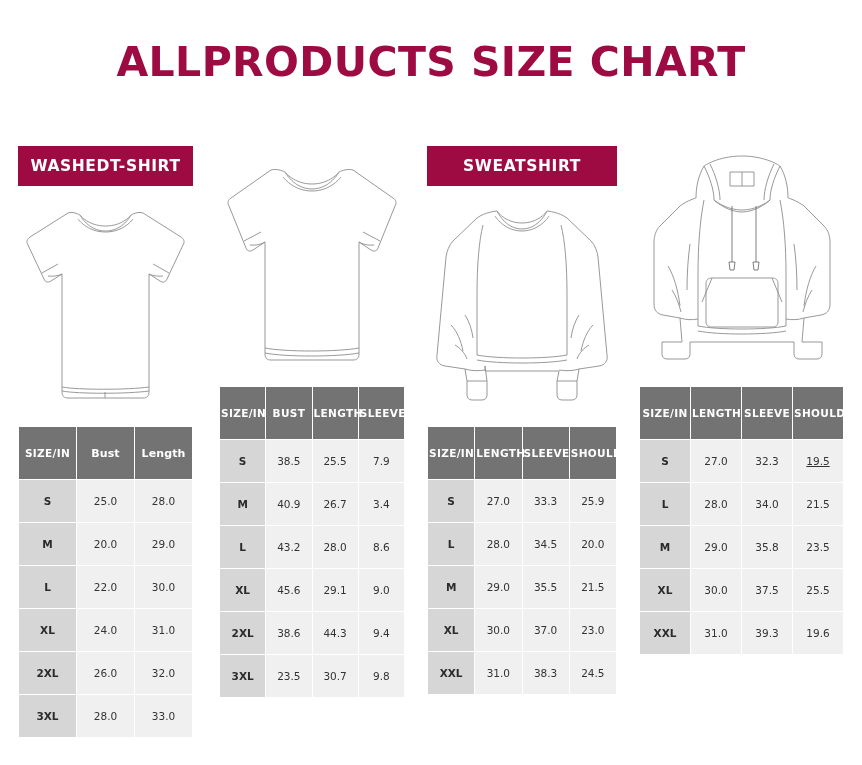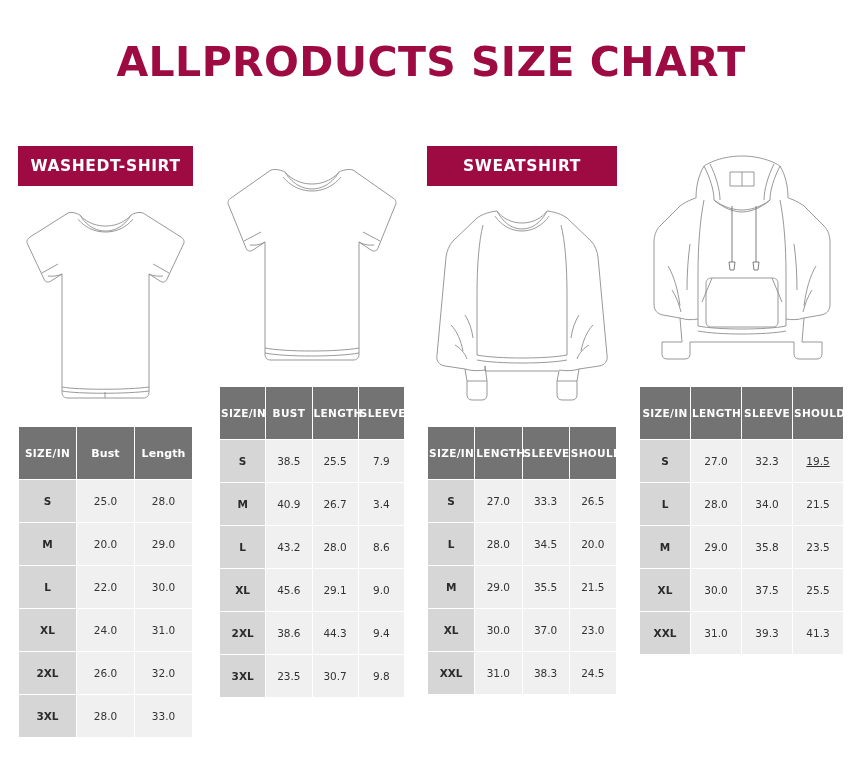--- a/index.html
+++ b/index.html
@@ -271,21 +271,21 @@
             <th>LENGTH</th>
             <th>SLEEVE</th>
             <th>SHOULDER</th>
           </tr>
         </thead>
       <tbody>
           <tr>
             <td class="size-cell" style="width: 24%;">S</td>
             <td style="width: 25.3333%;">27.0</td>
             <td style="width: 25.3333%;">33.3</td>
-            <td style="width: 25.3333%;">26.5</td>
+            <td style="width: 25.3333%;">25.9</td>
           </tr>
           <tr>
             <td class="size-cell" style="width: 24%;">L</td>
             <td style="width: 25.3333%;">28.0</td>
             <td style="width: 25.3333%;">34.5</td>
             <td style="width: 25.3333%;">20.0</td>
           </tr>
           <tr>
             <td class="size-cell" style="width: 24%;">M</td>
             <td style="width: 25.3333%;">29.0</td>
@@ -370,19 +370,19 @@
           <tr>
             <td class="size-cell" style="width: 24%;">XL</td>
             <td style="width: 25.3333%;">30.0</td>
             <td style="width: 25.3333%;">37.5</td>
             <td style="width: 25.3333%;">25.5</td>
           </tr>
           <tr>
             <td class="size-cell" style="width: 24%;">XXL</td>
             <td style="width: 25.3333%;">31.0</td>
             <td style="width: 25.3333%;">39.3</td>
-            <td style="width: 25.3333%;">41.3</td>
+            <td style="width: 25.3333%;">19.6</td>
           </tr>
         </tbody>
     </table>
   </div>
 
 </div>
 
 </body></html>

